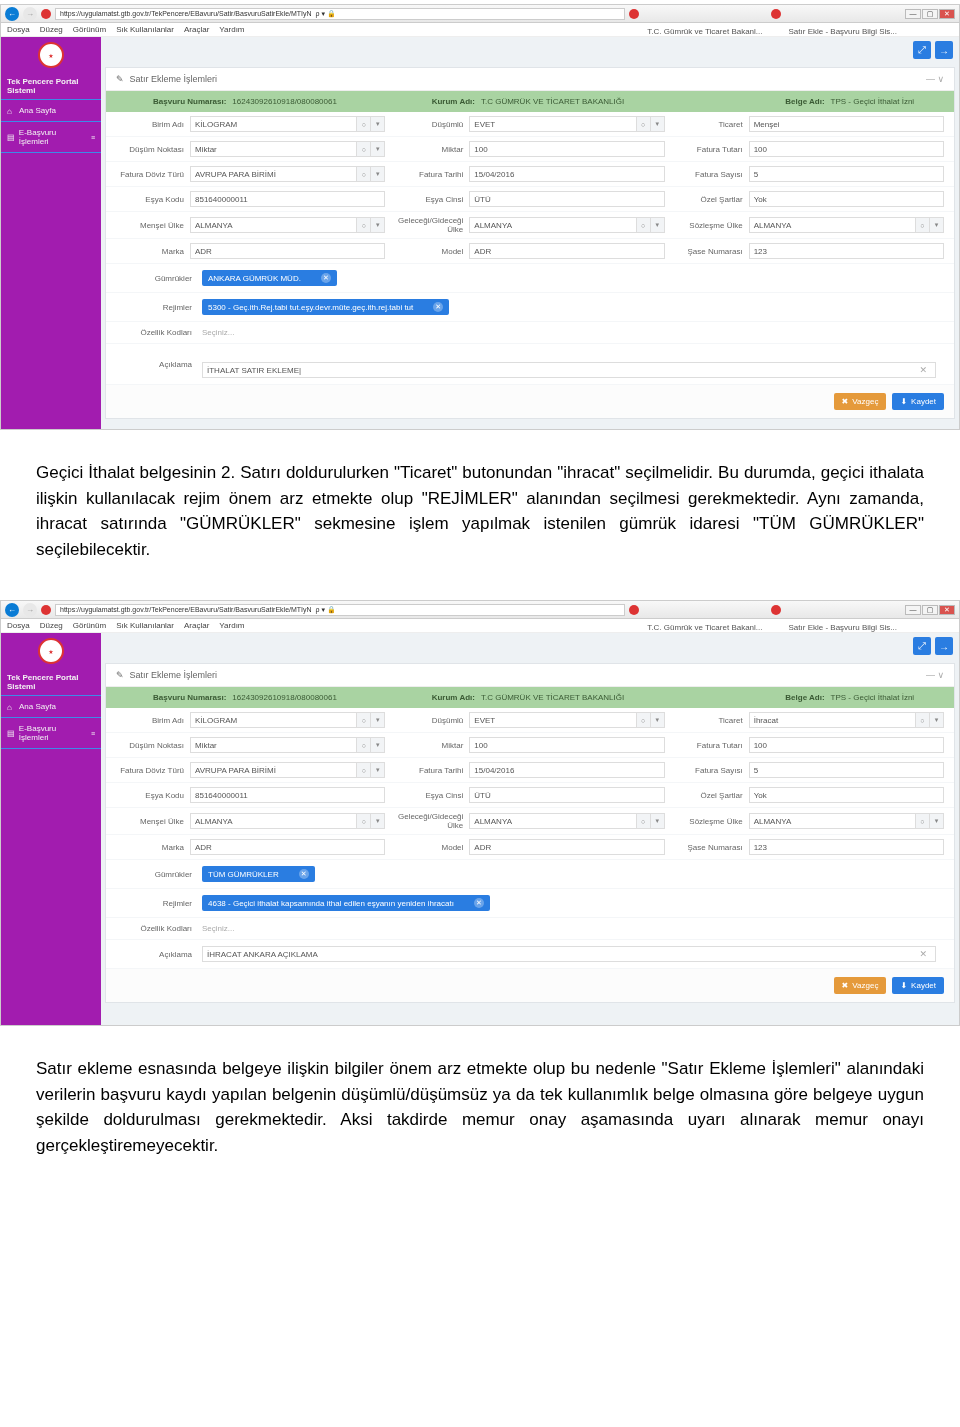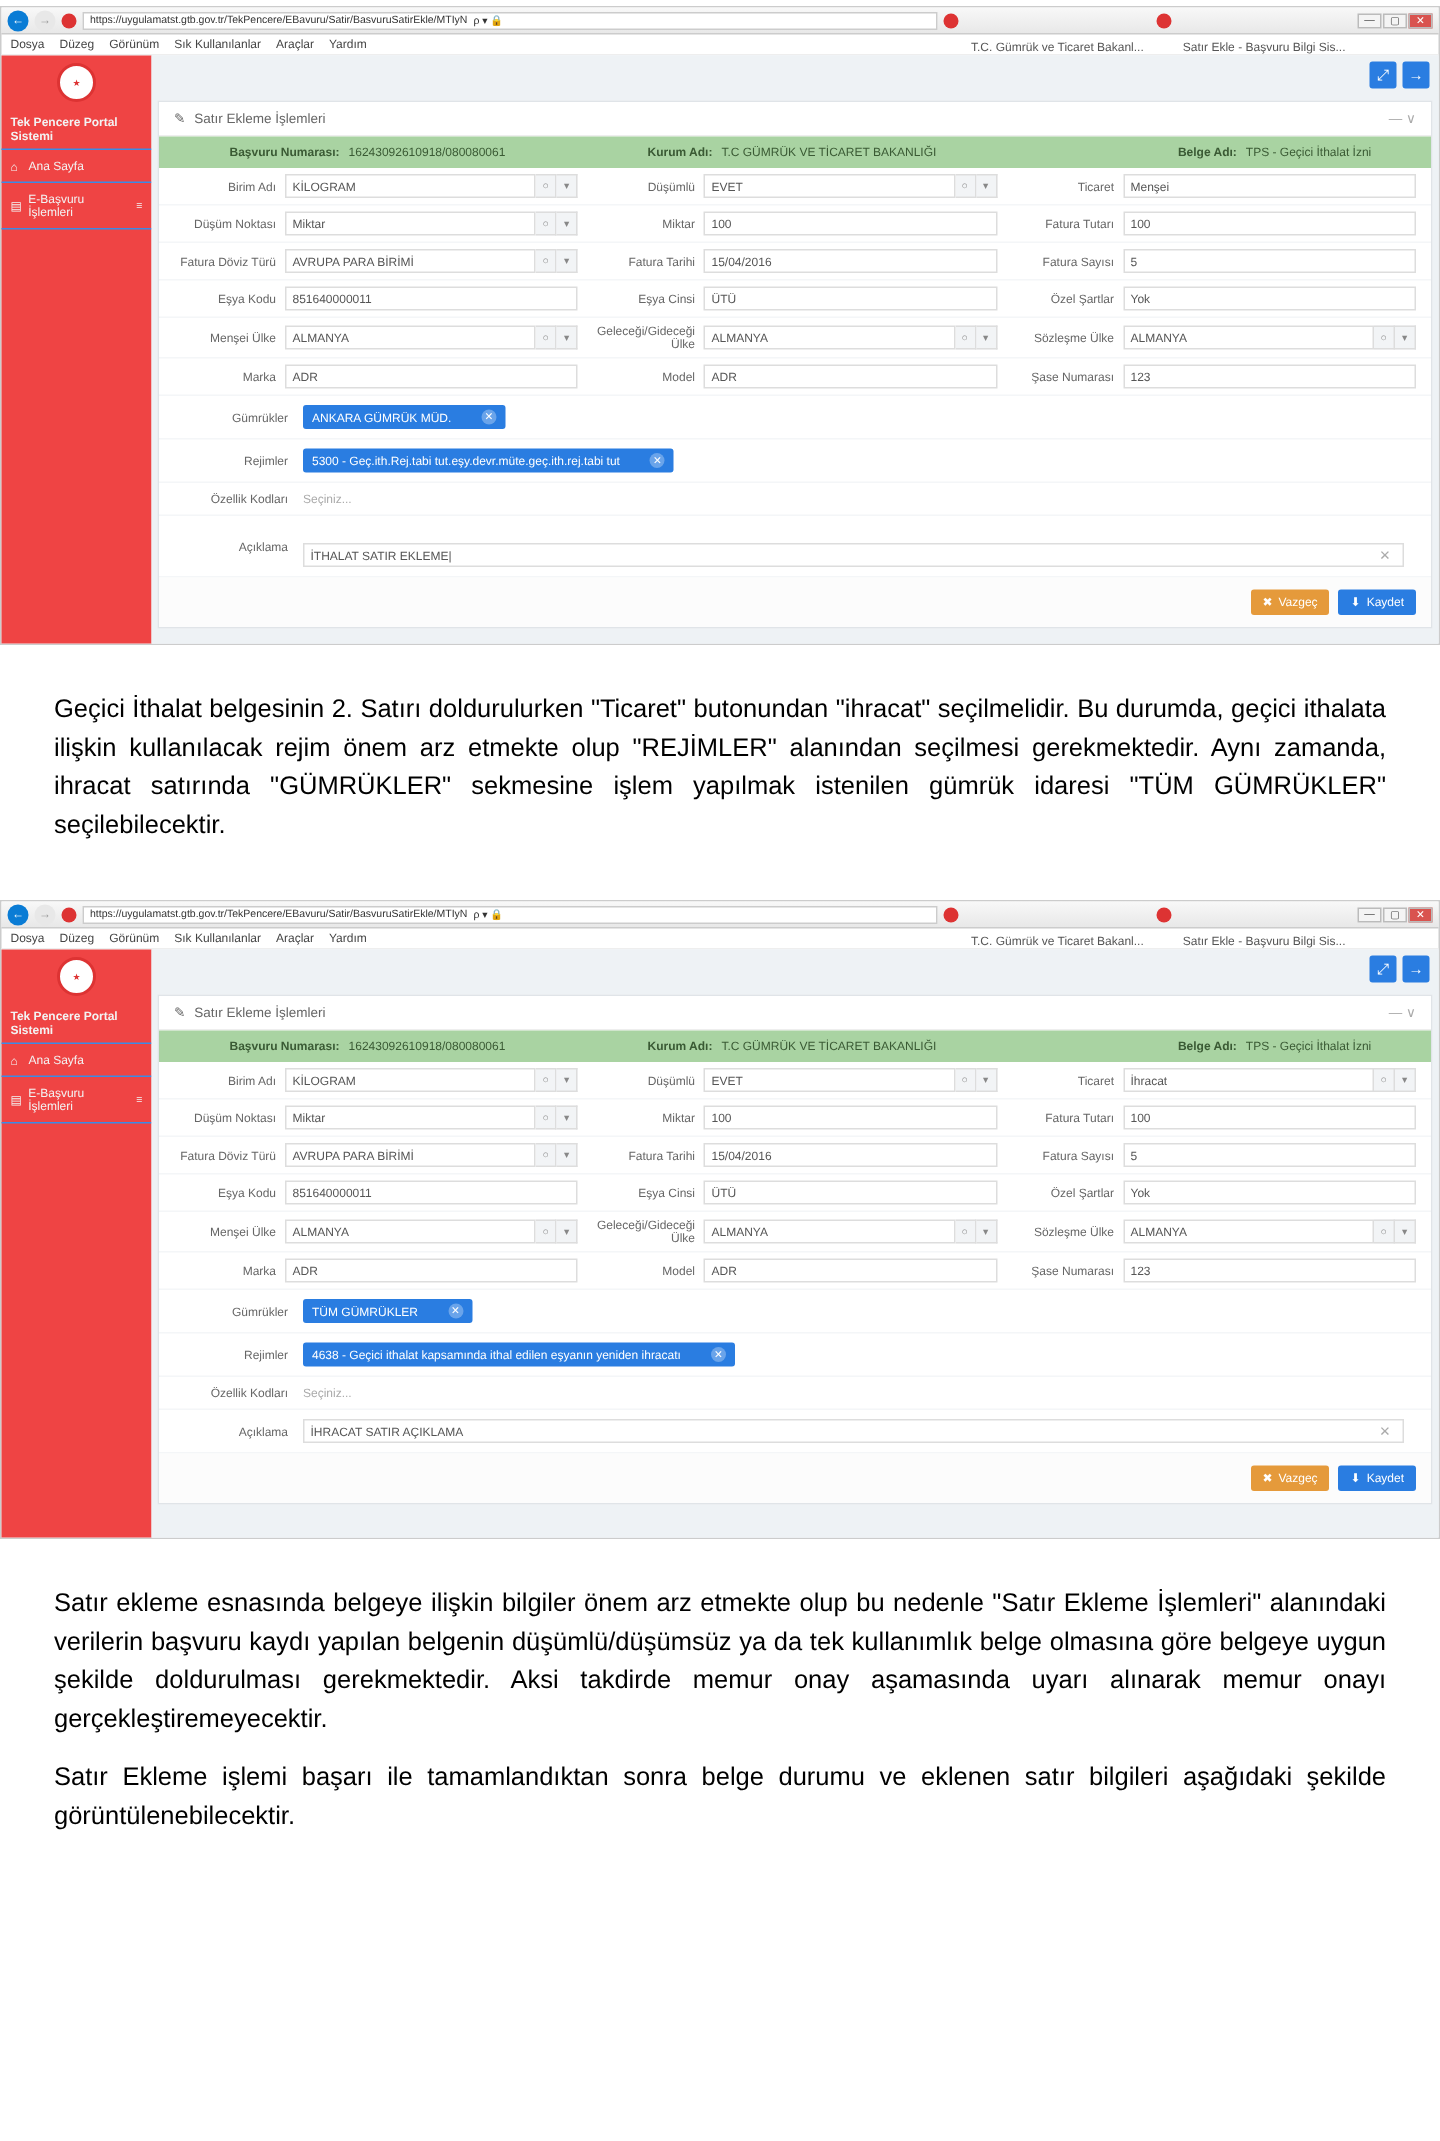--- a/index.html
+++ b/index.html
@@ -8,21 +8,21 @@
   .browser-bar { height: 18px; background: linear-gradient(#f8f8f8,#e8e8e8); border-bottom: 1px solid #ccc; display: flex; align-items: center; padding: 0 4px; gap: 4px; font-size: 8px; color: #444; }
   .browser-bar .back { width: 14px; height: 14px; border-radius: 50%; background: #0a7cd5; color: #fff; display: flex; align-items: center; justify-content: center; }
   .browser-bar .fwd { width: 14px; height: 14px; border-radius: 50%; background: #e8e8e8; color: #999; display: flex; align-items: center; justify-content: center; }
   .addr { flex: 1; background: #fff; border: 1px solid #ccc; height: 12px; padding: 0 4px; font-size: 7px; display: flex; align-items: center; color: #333; overflow: hidden; }
   .tabicon { width: 10px; height: 10px; border-radius: 50%; background: #d33; flex-shrink: 0; }
   .tab { padding: 0 4px; color: #555; margin-top: 36px; }
   .winbtns { display: flex; gap: 1px; background: #eee; }
   .winbtns span { width: 16px; height: 10px; background: #f4f4f4; border: 1px solid #bbb; font-size: 7px; display: flex; align-items: center; justify-content: center; }
   .menu-bar { height: 14px; font-size: 8px; color: #444; padding: 0 6px; display: flex; gap: 10px; align-items: center; border-bottom: 1px solid #eee; }
   .app { display: flex; height: 392px; background: #eef2f5; }
-  .sidebar { width: 100px; background: #ef4444; color: #f3f3f3; font-size: 8px; display: flex; flex-direction: column; }
+  .sidebar { width: 100px; background: #a21caf; color: #f3f3f3; font-size: 8px; display: flex; flex-direction: column; }
   .logo { height: 36px; display: flex; align-items: center; justify-content: center; }
   .logo-c { width: 26px; height: 26px; border-radius: 50%; background: #fff; border: 2px solid #d33; display: flex; align-items: center; justify-content: center; color: #d33; font-size: 6px; }
   .brand { padding: 4px 6px; font-weight: bold; border-bottom: 1px solid #3c8be8; font-size: 8px; }
   .navitem { padding: 6px 6px; border-bottom: 1px solid #3c8be8; display: flex; align-items: center; gap: 4px; }
   .navitem .ico { width: 8px; height: 8px; }
   .navitem .arr { margin-left: auto; font-size: 7px; }
   .main { flex: 1; background: #eef2f5; position: relative; padding: 4px; }
   .topicons { position: absolute; top: 4px; right: 6px; display: flex; gap: 4px; }
   .topicons span { width: 18px; height: 18px; background: #2a7de1; color: #fff; display: flex; align-items: center; justify-content: center; font-size: 10px; border-radius: 2px; }
   .panel { background: #fff; border: 1px solid #e0e4e8; margin-top: 26px; }
@@ -475,29 +475,28 @@
               <span class="x">✕</span>
             </span>
         </div>
         <div class="tagrow">
             <span class="flbl">Özellik Kodları</span>
           <span class="plain">Seçiniz...</span>
         </div>
         <div class="tagrow">
             <span class="flbl">Açıklama</span>
           <div class="finput" style="flex:1;">
-              <span>İHRACAT SATIR AÇIKLAMA</span>
+              <span>İHRACAT ANKARA AÇIKLAMA</span>
               <span class="clearx">✕</span>
             </div>
         </div>
         <div class="footer">
           <span class="fbtn cancel">✖ <span>Vazgeç</span></span>
           <span class="fbtn save">⬇ <span>Kaydet</span></span>
         </div>
       </div>
     </div>
   </div>
 </div>
 
 <div class="bodytext">
   <p>Satır ekleme esnasında belgeye ilişkin bilgiler önem arz etmekte olup bu nedenle "Satır Ekleme İşlemleri" alanındaki verilerin başvuru kaydı yapılan belgenin düşümlü/düşümsüz ya da tek kullanımlık belge olmasına göre belgeye uygun şekilde doldurulması gerekmektedir. Aksi takdirde memur onay aşamasında uyarı alınarak memur onayı gerçekleştiremeyecektir.</p>
-  <p>Satır Ekleme işlemi başarı ile tamamlandıktan sonra belge durumu ve eklenen satır bilgileri aşağıdaki şekilde görüntülenebilecektir.</p>
 </div>
 
 </body></html>

